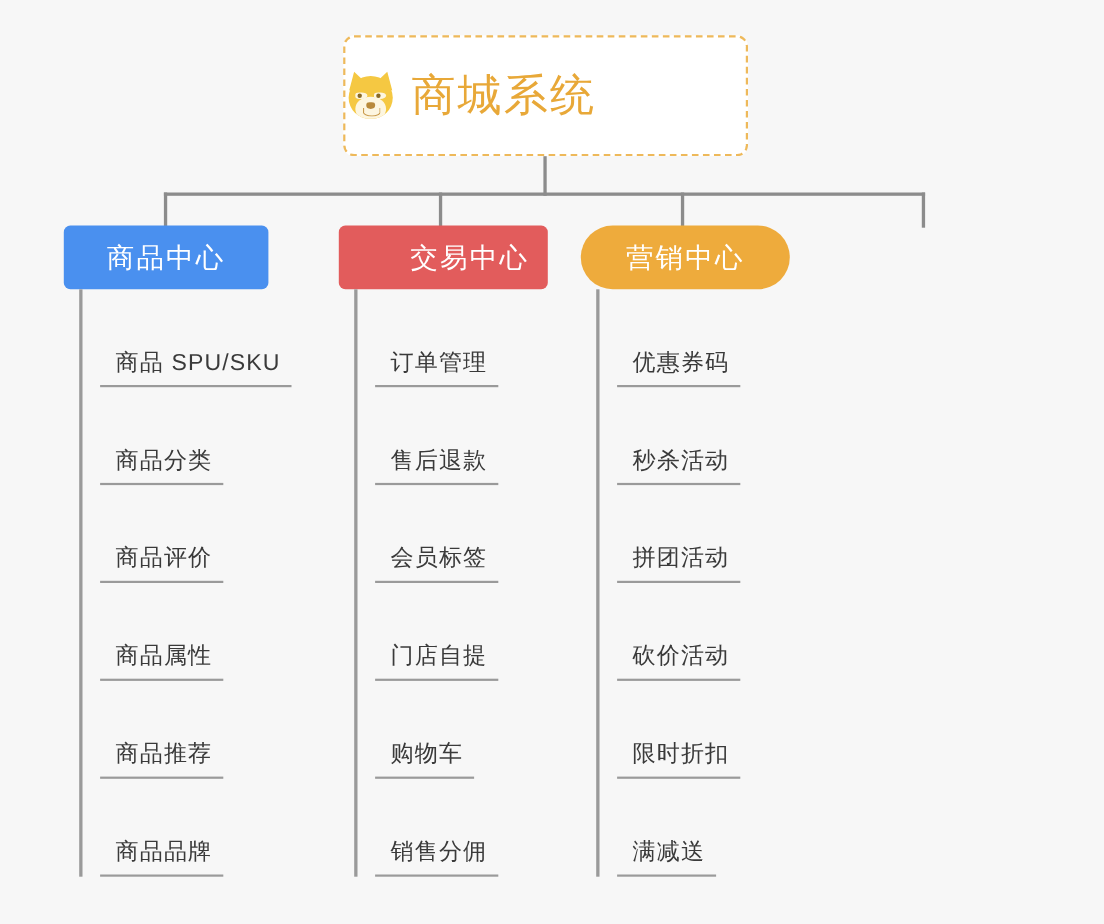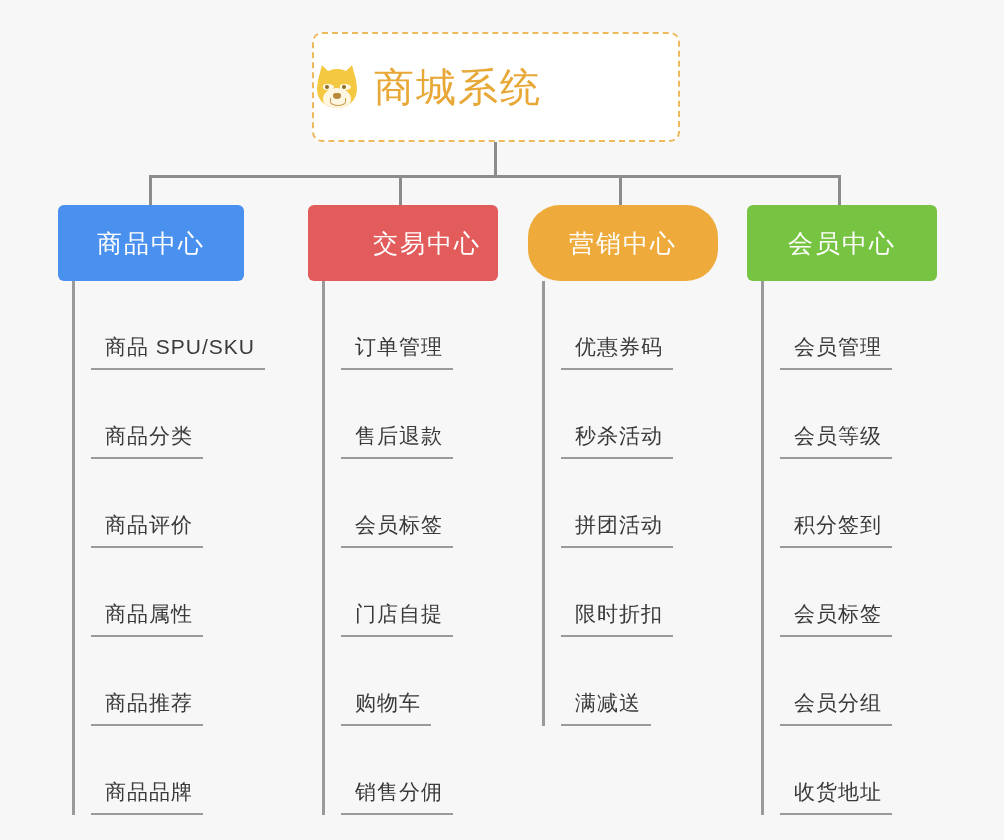--- a/index.html
+++ b/index.html
@@ -135,21 +135,21 @@
 
   
   .column {
     position: absolute;
     top: 205px;
     width: 238px;
   }
 
   .cat-header {
     position: relative;
-    height: 76px;
+    height: 58px;
     border-radius: 6px;
     display: flex;
     align-items: center;
     justify-content: center;
     color: #ffffff;
     font-size: 25px;
     letter-spacing: 2px;
     box-sizing: border-box;
   }
   .cat-header.w-blue   { width: 186px; }
@@ -267,47 +267,25 @@
       <div class="leaf-row">
           <span class="leaf-label">优惠券码</span>
         </div>
       <div class="leaf-row">
           <span class="leaf-label">秒杀活动</span>
         </div>
       <div class="leaf-row">
           <span class="leaf-label">拼团活动</span>
         </div>
       <div class="leaf-row">
+          <span class="leaf-label">砍价活动</span>
+        </div>
+      <div class="leaf-row">
           <span class="leaf-label">限时折扣</span>
         </div>
       <div class="leaf-row">
           <span class="leaf-label">满减送</span>
         </div>
     </div>
   </div>
 
-  <div class="column" style="left:747px;">
-    <div class="cat-header w-green" style="background:#76c442;">
-      <span>会员中心</span>
-    </div>
-    <div class="leaf-list">
-      <div class="leaf-row">
-          <span class="leaf-label">会员管理</span>
-        </div>
-      <div class="leaf-row">
-          <span class="leaf-label">会员等级</span>
-        </div>
-      <div class="leaf-row">
-          <span class="leaf-label">积分签到</span>
-        </div>
-      <div class="leaf-row">
-          <span class="leaf-label">会员标签</span>
-        </div>
-      <div class="leaf-row">
-          <span class="leaf-label">会员分组</span>
-        </div>
-      <div class="leaf-row">
-          <span class="leaf-label">收货地址</span>
-        </div>
-    </div>
-  </div>
 
 </div>
 
 </body></html>

